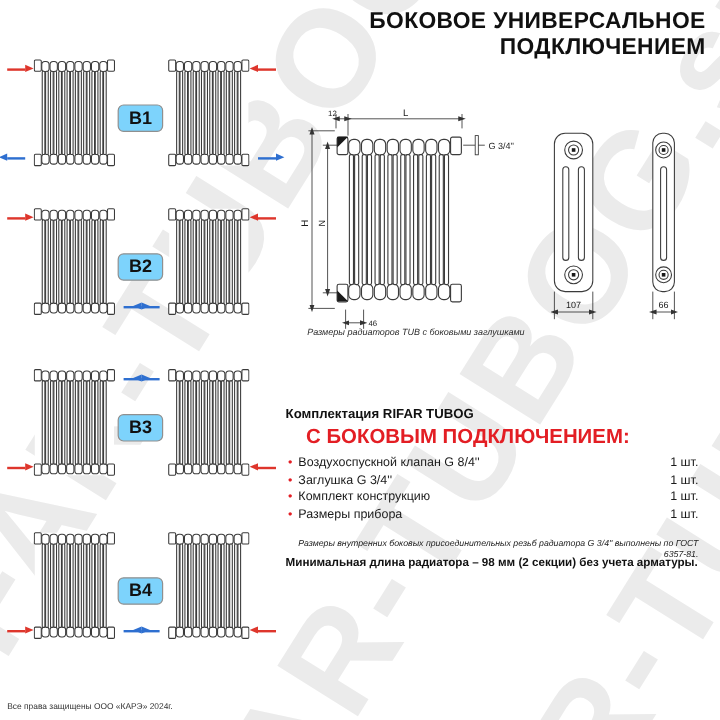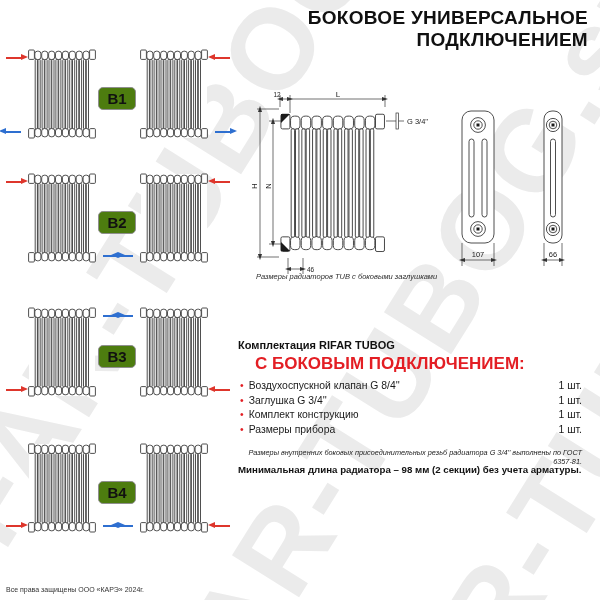--- a/index.html
+++ b/index.html
@@ -16,21 +16,21 @@
   
   .title{position:absolute;top:7px;right:12px;text-align:right;font-weight:bold;
          font-size:19px;line-height:1.16;letter-spacing:.3px;color:#101010;}
   
   .schemes{position:absolute;left:0;top:46px;width:240px;}
   .scheme-row{position:relative;width:240px;height:96px;}
   .scheme-row.m1{margin-bottom:28px;} .scheme-row.m2{margin-bottom:38px;} .scheme-row.m3{margin-bottom:40px;text-align:center;}
   .rad{position:absolute;top:0;width:68px;height:96px;}
   .rad.left{left:28px;} .rad.right{left:140px;}
   .rad svg{width:68px;height:96px;display:block;}
-  .scheme-label{position:absolute;left:98px;top:41px;width:36px;height:21px;background:#4d7c0f;
+  .scheme-label{position:absolute;left:98px;top:41px;width:36px;height:21px;background:#7dd3fc;
         border:1.3px solid #8f8f8f;border-radius:5px;display:flex;align-items:center;justify-content:center;
         font-weight:bold;font-size:15px;color:#111;}
   
   .arrow{position:absolute;width:15px;height:2.4px;}
   .arrow.red{background:var(--arrow-red,#de362c);color:var(--arrow-red,#de362c);}
   .arrow.blue{background:var(--arrow-blue,#2e6fd0);color:var(--arrow-blue,#2e6fd0);}
   .arrow::before{content:"";position:absolute;top:-2.6px;width:0;height:0;
         border-top:3.8px solid transparent;border-bottom:3.8px solid transparent;}
   .arrow.right::before{right:-7px;border-left:7.5px solid;}
   .arrow.left::before{left:-7px;border-right:7.5px solid;}

